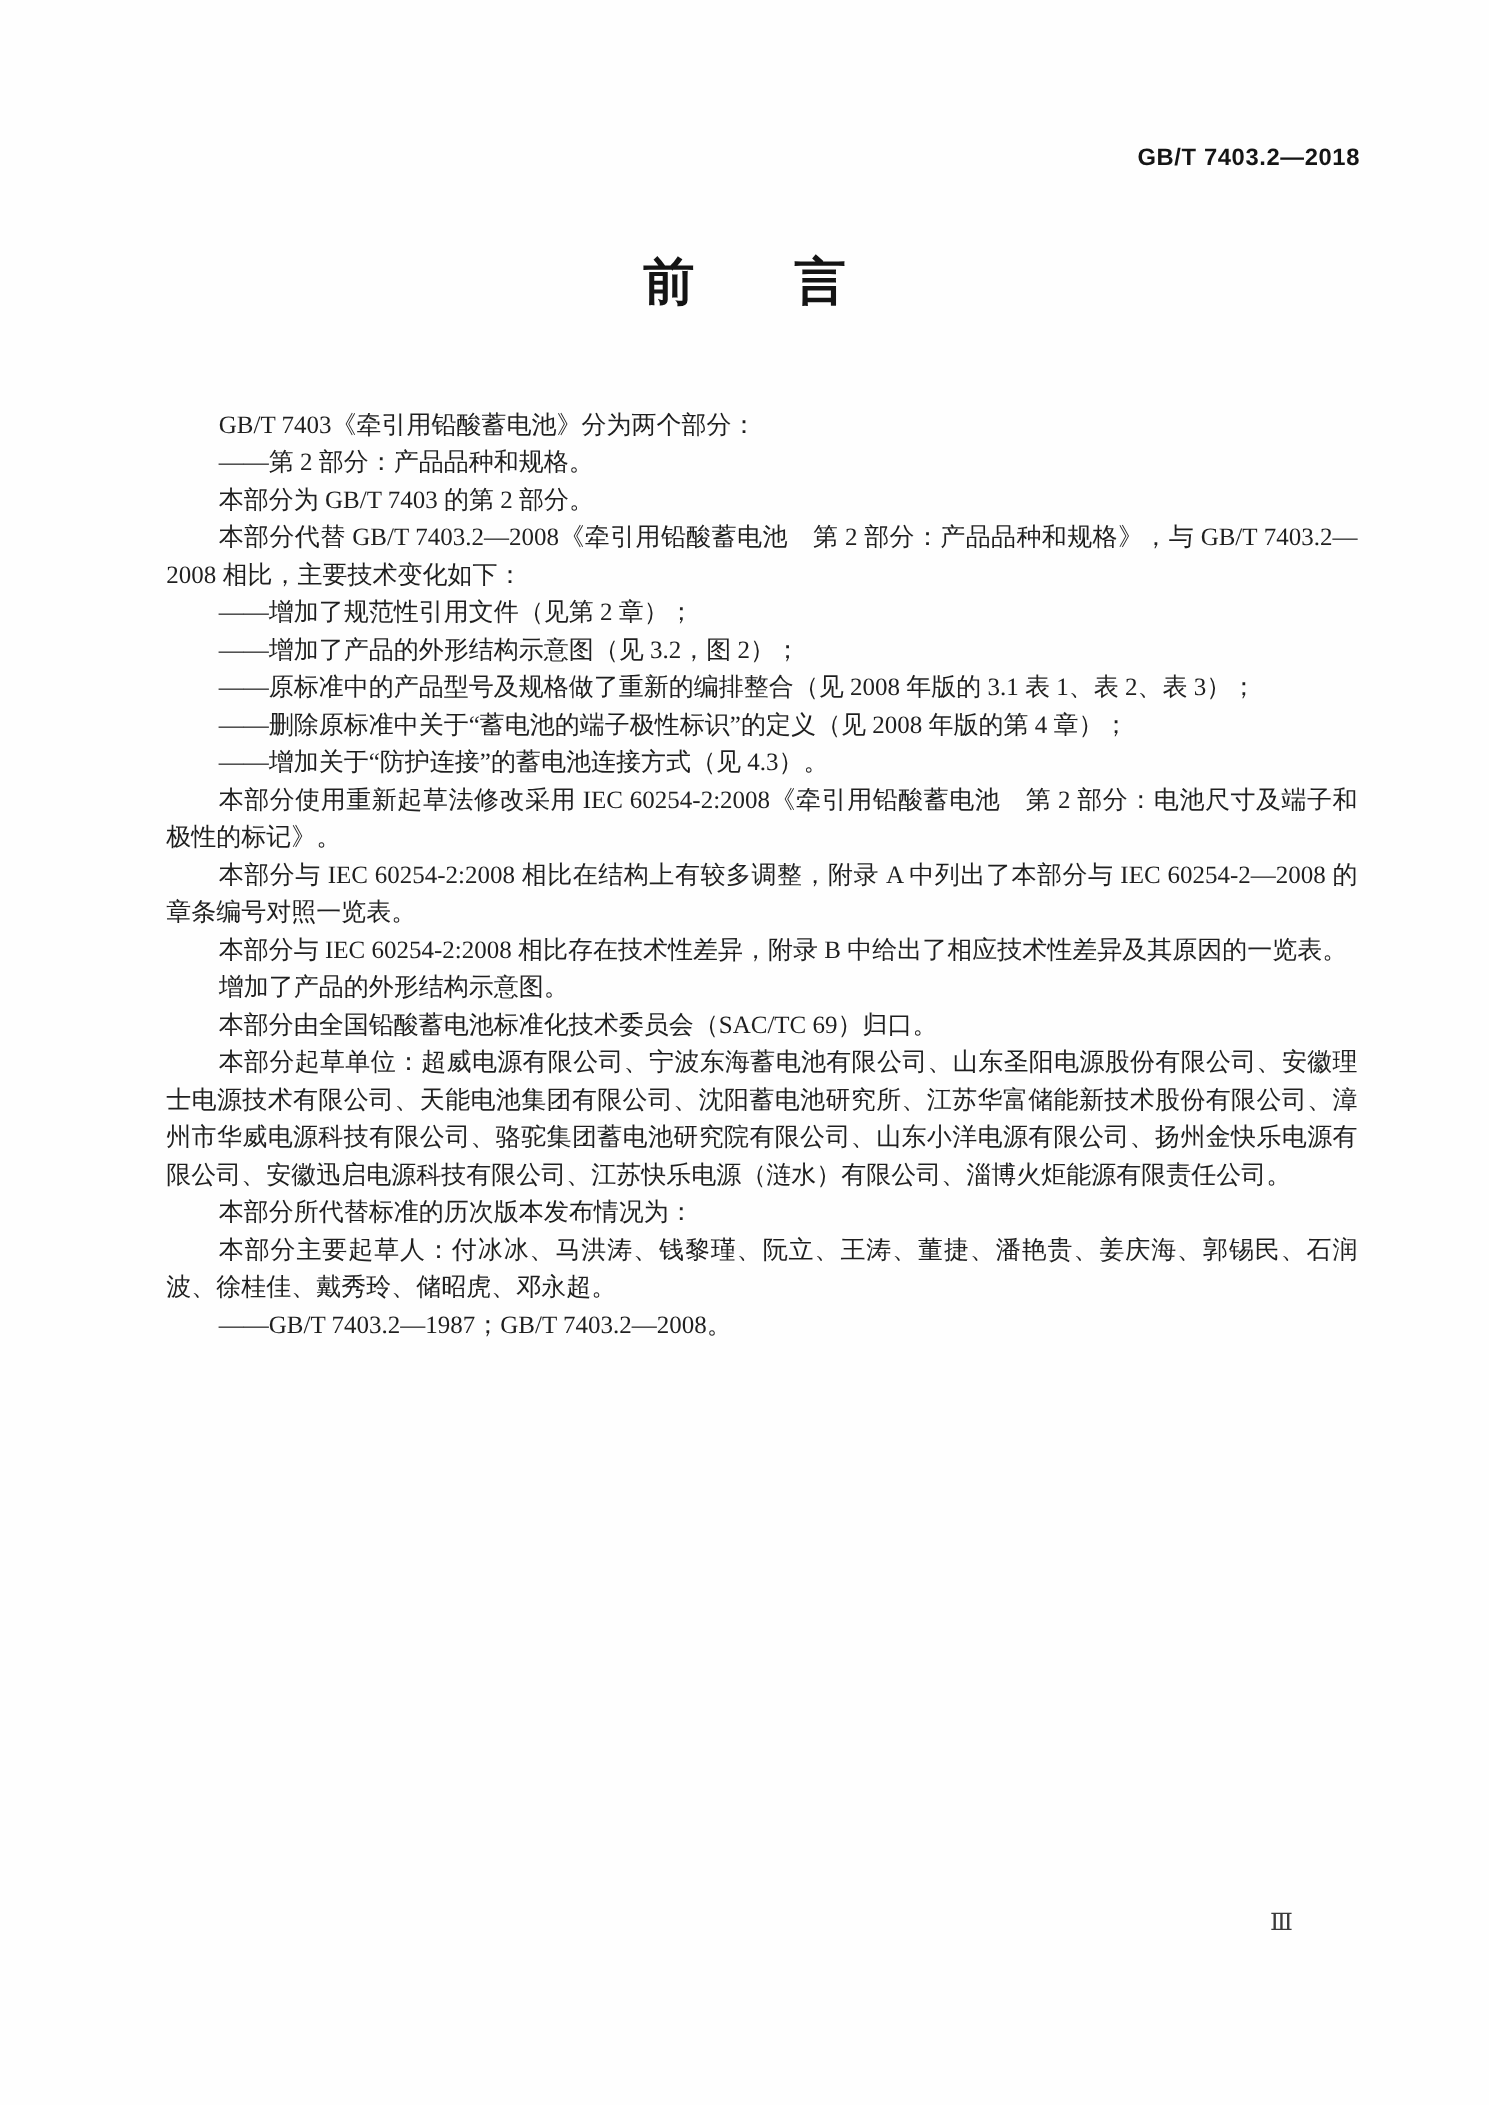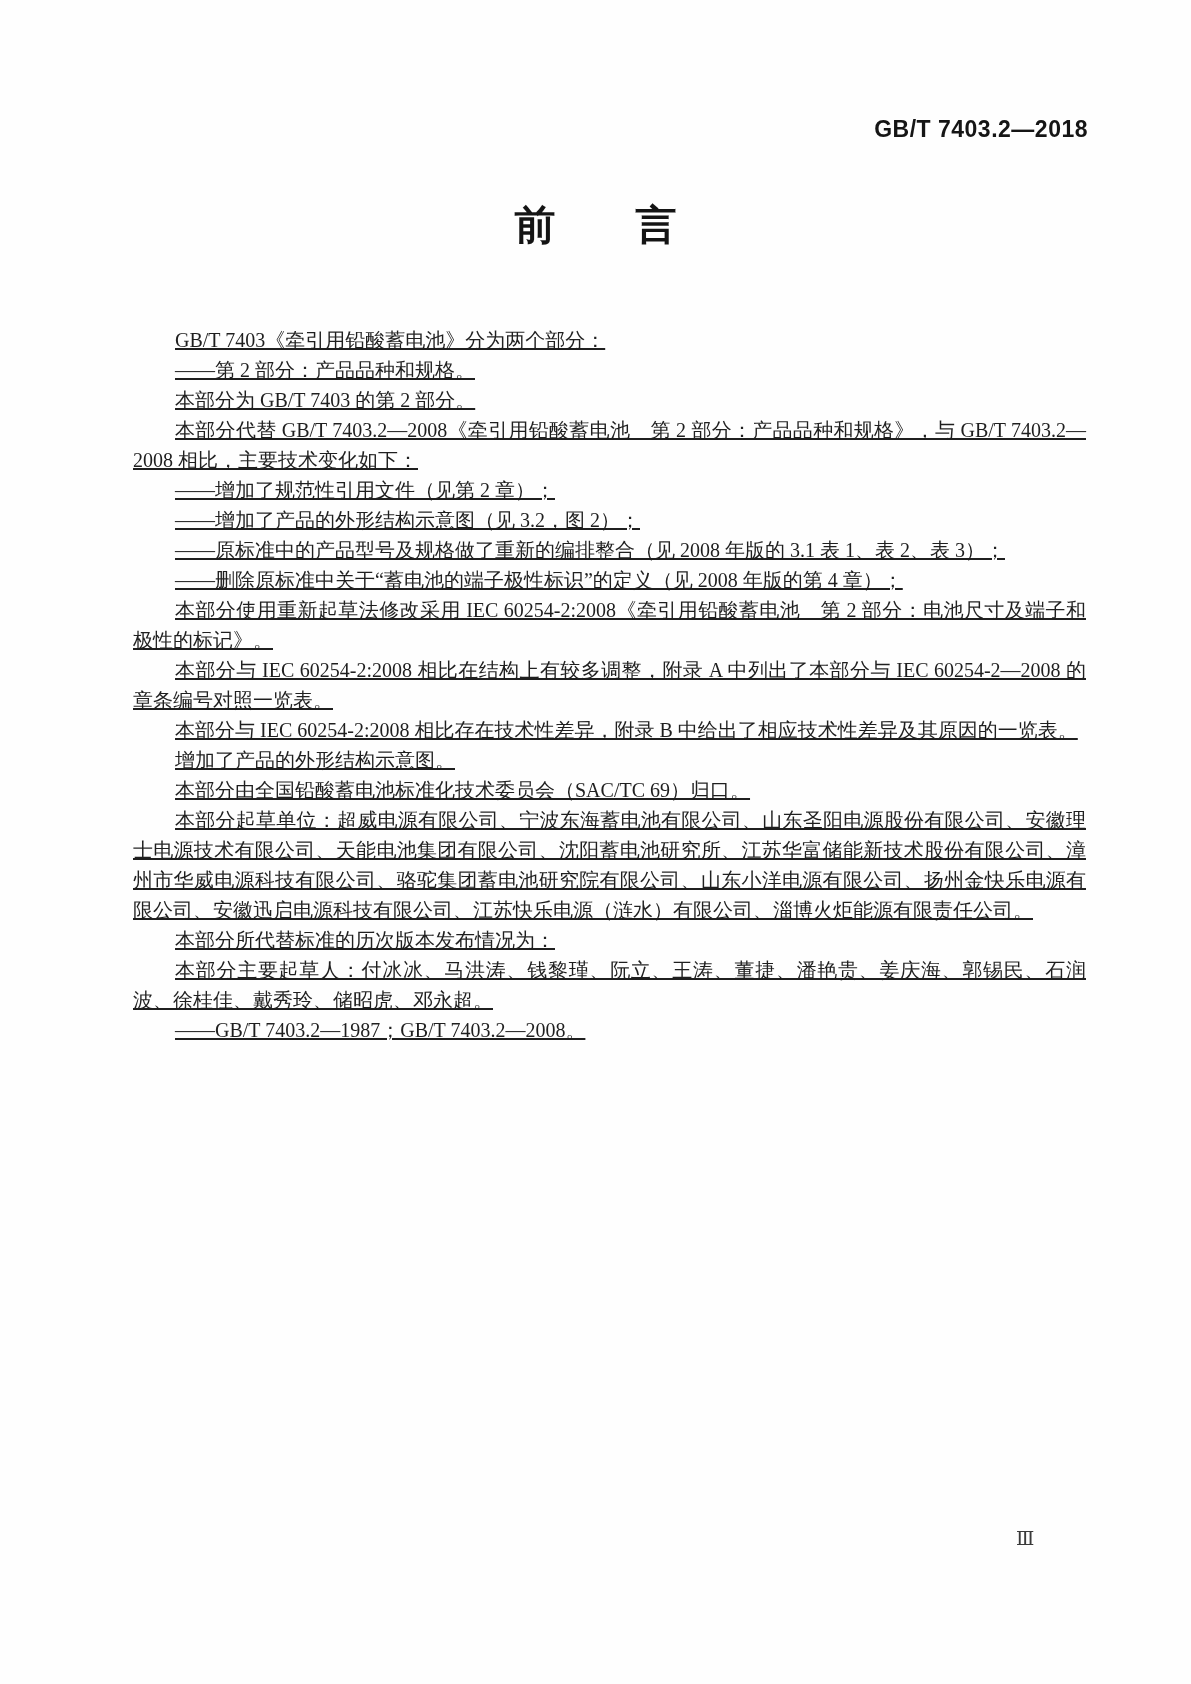--- a/index.html
+++ b/index.html
@@ -15,21 +15,21 @@
     color: #1b1b1b;
     font-family: "Liberation Serif", "DejaVu Serif", serif;
     overflow: hidden;
   }
   .header-code {
     position: absolute;
     top: 116px;
     right: 103px;
     font-family: "Liberation Sans", "DejaVu Sans", sans-serif;
     font-weight: 700;
-    font-size: 23px;
+    font-size: 19px;
     letter-spacing: 0.5px;
     color: #151515;
   }
   .foreword-title {
     position: absolute;
     top: 198px;
     left: 0;
     width: 100%;
     display: flex;
     justify-content: center;
@@ -41,21 +41,20 @@
   }
   .body-block {
     position: absolute;
     top: 325px;
     left: 133px;
     width: 953px;
     font-size: 20px;
     line-height: 30px;
     text-align: justify;
     color: #1f1f1f;
-    text-decoration: underline;
   }
   .body-block p {
     margin: 0;
     padding: 0;
   }
   .body-block p.indent,
   .body-block p.dash {
     text-indent: 42px;
   }
   .page-number {
@@ -82,20 +81,21 @@
   <div class="body-block">
 
   <p class="indent">GB/T 7403《牵引用铅酸蓄电池》分为两个部分：</p>
       <p class="dash">——第 2 部分：产品品种和规格。</p>
       <p class="indent">本部分为 GB/T 7403 的第 2 部分。</p>
       <p class="indent">本部分代替 GB/T 7403.2—2008《牵引用铅酸蓄电池　第 2 部分：产品品种和规格》，与 GB/T 7403.2—2008 相比，主要技术变化如下：</p>
       <p class="dash">——增加了规范性引用文件（见第 2 章）；</p>
       <p class="dash">——增加了产品的外形结构示意图（见 3.2，图 2）；</p>
       <p class="dash">——原标准中的产品型号及规格做了重新的编排整合（见 2008 年版的 3.1 表 1、表 2、表 3）；</p>
       <p class="dash">——删除原标准中关于“蓄电池的端子极性标识”的定义（见 2008 年版的第 4 章）；</p>
+      <p class="dash">——增加关于“防护连接”的蓄电池连接方式（见 4.3）。</p>
       <p class="indent">本部分使用重新起草法修改采用 IEC 60254-2:2008《牵引用铅酸蓄电池　第 2 部分：电池尺寸及端子和极性的标记》。</p>
       <p class="indent">本部分与 IEC 60254-2:2008 相比在结构上有较多调整，附录 A 中列出了本部分与 IEC 60254-2—2008 的章条编号对照一览表。</p>
       <p class="indent">本部分与 IEC 60254-2:2008 相比存在技术性差异，附录 B 中给出了相应技术性差异及其原因的一览表。</p>
       <p class="indent">增加了产品的外形结构示意图。</p>
       <p class="indent">本部分由全国铅酸蓄电池标准化技术委员会（SAC/TC 69）归口。</p>
       <p class="indent">本部分起草单位：超威电源有限公司、宁波东海蓄电池有限公司、山东圣阳电源股份有限公司、安徽理士电源技术有限公司、天能电池集团有限公司、沈阳蓄电池研究所、江苏华富储能新技术股份有限公司、漳州市华威电源科技有限公司、骆驼集团蓄电池研究院有限公司、山东小洋电源有限公司、扬州金快乐电源有限公司、安徽迅启电源科技有限公司、江苏快乐电源（涟水）有限公司、淄博火炬能源有限责任公司。</p>
       <p class="indent">本部分所代替标准的历次版本发布情况为：</p>
       <p class="indent">本部分主要起草人：付冰冰、马洪涛、钱黎瑾、阮立、王涛、董捷、潘艳贵、姜庆海、郭锡民、石润波、徐桂佳、戴秀玲、储昭虎、邓永超。</p>
       <p class="dash">——GB/T 7403.2—1987；GB/T 7403.2—2008。</p>
     </div>

